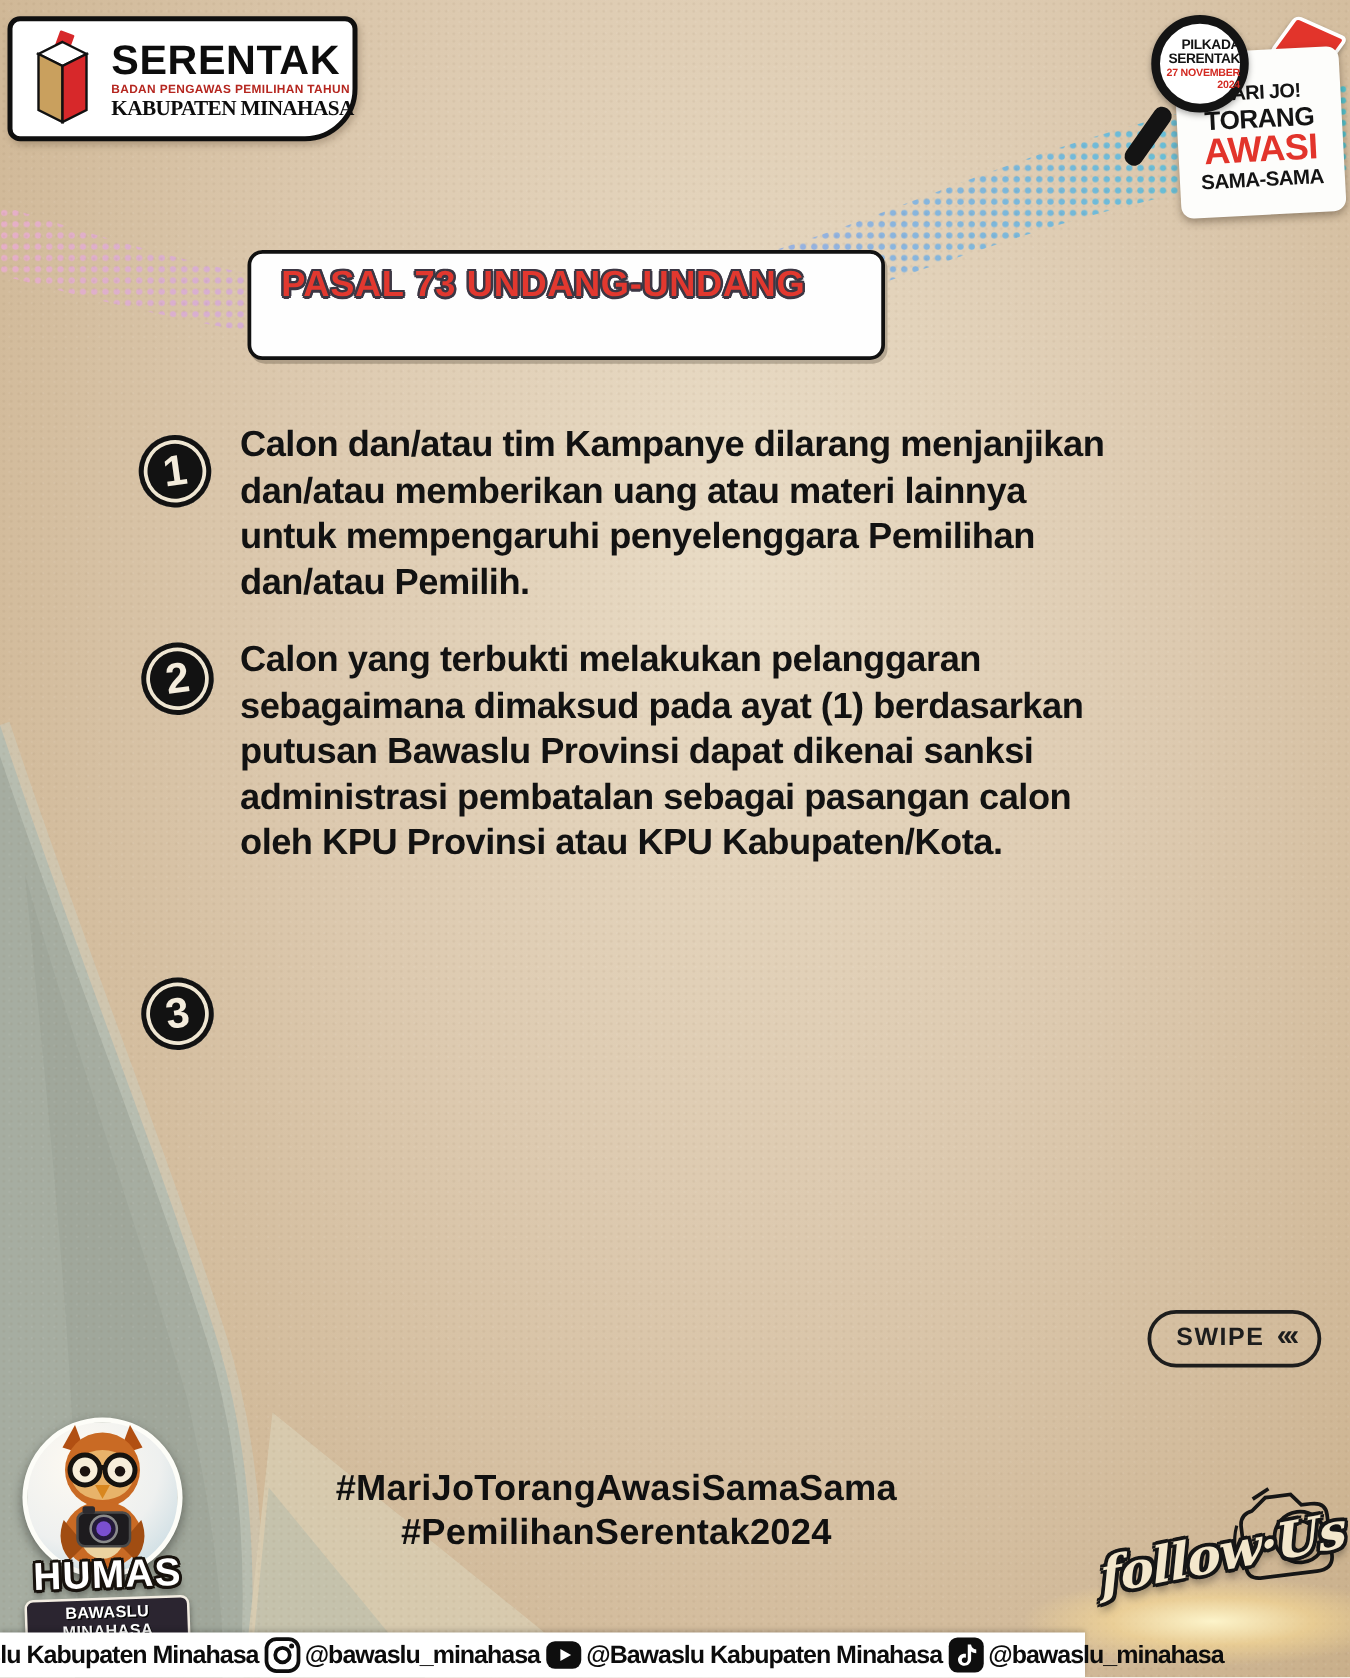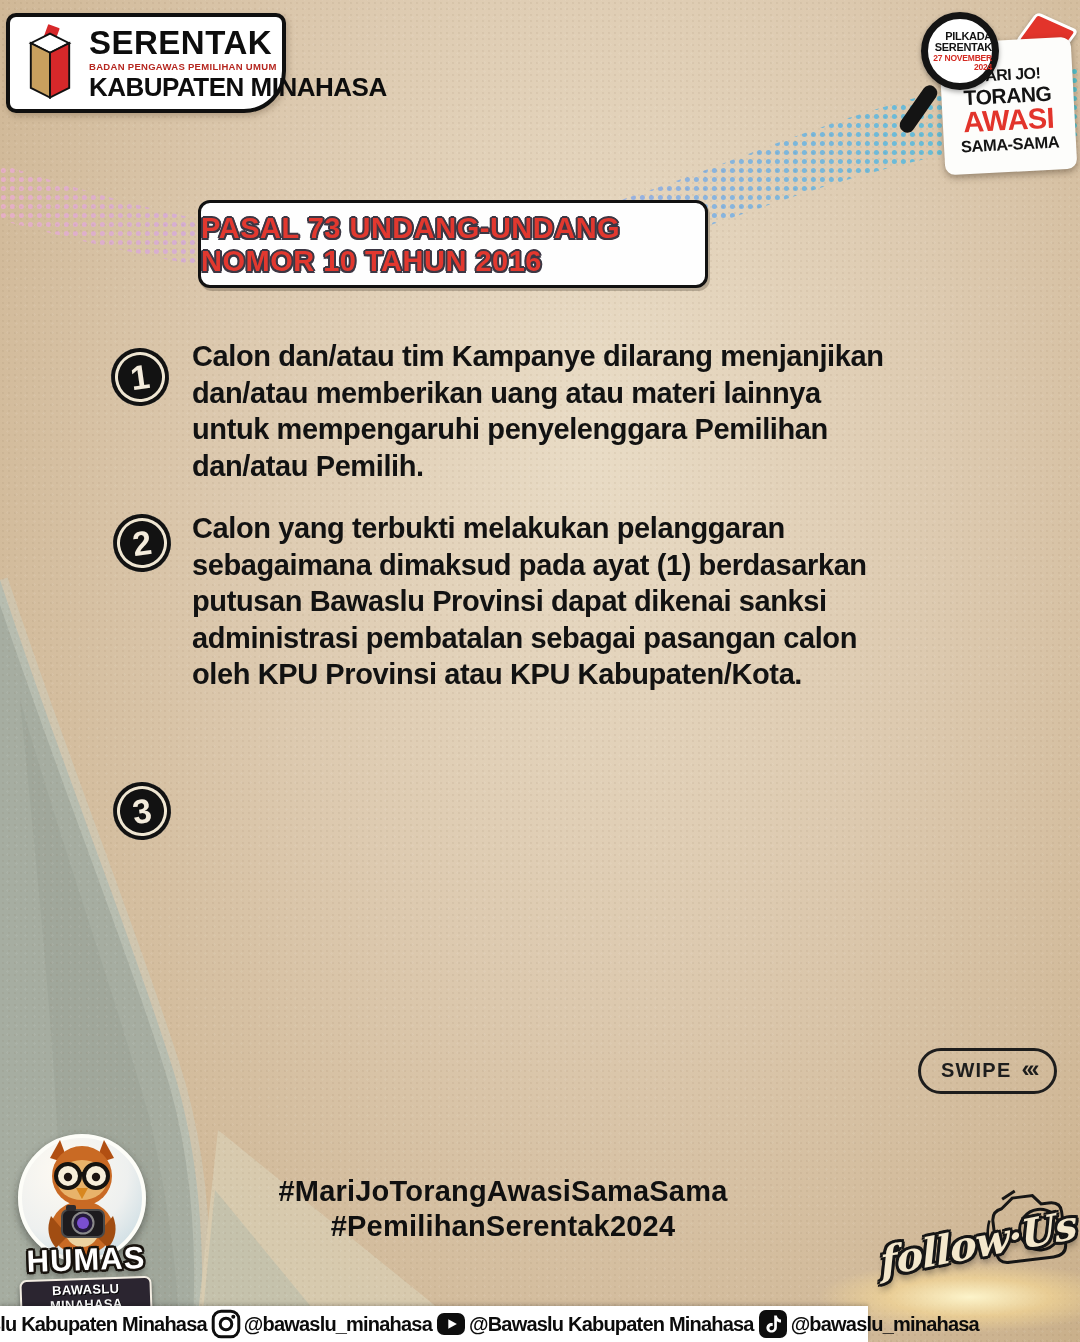--- a/index.html
+++ b/index.html
@@ -20,21 +20,21 @@
 
   
   .logo-card { position:absolute; left:6px; top:13px; width:280px; height:100px; z-index:6;
     background:#fff; border:4px solid #0f0f0f; border-radius:10px 10px 42px 10px;
     display:flex; align-items:center; padding:4px 8px 4px 8px; box-shadow:2px 3px 6px rgba(60,40,20,.25);
   }
   .logo-mark { width:64px; height:78px; flex:0 0 auto; margin-right:7px; }
   .logo-text { line-height:1; }
   .logo-org { font-size:33px; font-weight:900; letter-spacing:.5px; color:#0d0d0d; }
   .logo-sub { font-size:9.5px; font-weight:800; color:#b5261f; letter-spacing:.3px; margin-top:3px; white-space:nowrap; }
-  .logo-region { font-size:26px; font-weight:900; color:#0d0d0d; letter-spacing:-.5px; margin-top:2px; white-space:nowrap; }
+  .logo-region { font-size:17px; font-weight:900; color:#0d0d0d; letter-spacing:-.5px; margin-top:2px; white-space:nowrap;font-family:Liberation Serif, serif; }
 
   
   .badge { position:absolute; right:2px; top:6px; width:185px; height:175px; z-index:6; }
   .badge-flag { position:absolute; right:8px; top:12px; width:46px; height:36px; background:#e2342b;
     border:3px solid #fff; border-radius:5px; transform:rotate(24deg) skewX(-12deg); box-shadow:1px 2px 4px rgba(0,0,0,.3); }
   .badge-box { position:absolute; right:4px; top:34px; width:132px; height:132px; background:#fdfdfb;
     border-radius:10px; transform:rotate(-3deg); box-shadow:0 3px 7px rgba(50,35,20,.4);
     display:flex; flex-direction:column; align-items:center; justify-content:center; text-align:center; line-height:1.02; padding-top:8px; }
   .badge-marijo { font-size:16px; font-weight:900; color:#141414; letter-spacing:-.5px; }
   .badge-torang { font-size:21px; font-weight:900; color:#141414; letter-spacing:-.5px; margin-top:1px; }
@@ -43,21 +43,21 @@
   .magnifier { position:absolute; left:28px; top:6px; width:78px; height:78px; background:#fff;
     border:7px solid #141414; border-radius:50%; z-index:2; box-shadow:0 2px 5px rgba(0,0,0,.35);
     display:flex; flex-direction:column; align-items:flex-end; justify-content:center; text-align:center; line-height:1.05; }
   .mag-l1 { font-size:11px; font-weight:900; color:#141414; letter-spacing:-.3px; }
   .mag-l2 { font-size:8.5px; font-weight:900; color:#d32a22; letter-spacing:-.2px; }
   .mag-handle { position:absolute; left:18px; top:76px; width:15px; height:54px; background:#141414;
     border-radius:7px; transform:rotate(35deg); z-index:1; }
 
   
   .title-box { position:absolute; left:198px; top:200px; width:510px; height:88px; z-index:6;
-    background:#fefefe; border:3.5px solid #111; border-radius:12px; padding:9px 0;
+    background:#fefefe; border:3.5px solid #111; border-radius:12px; padding:9px 24px;
     box-shadow:2px 3px 0 rgba(40,30,20,.25); }
   .title-line { font-size:29px; font-weight:900; letter-spacing:.5px; color:#e2382f; line-height:1.14;
     text-shadow:2px 0 0 #3c3744, -2px 0 0 #3c3744, 0 2px 0 #3c3744, 0 -2px 0 #3c3744,
       1.5px 1.5px 0 #3c3744, -1.5px 1.5px 0 #3c3744, 1.5px -1.5px 0 #3c3744, -1.5px -1.5px 0 #3c3744; }
 
   
   .point-num { position:absolute; width:58px; height:58px; border-radius:50%; background:#121212; z-index:6;
     box-shadow: inset 0 0 0 4px #121212, inset 0 0 0 7px #efe6d2; transform:rotate(-8deg);
     display:flex; align-items:center; justify-content:center; }
   .point-num span { color:#f4ecdc; font-size:34px; font-weight:900; }
@@ -68,21 +68,21 @@
   #num3 { left:113px; top:782px; } #txt3 { top:778px; }
 
   
   .swipe-btn { position:absolute; left:918px; top:1048px; z-index:6; background:transparent;
     border:3px solid #1d1d1d; border-radius:24px; padding:8px 18px 9px 20px; display:flex; align-items:center; gap:10px;
     font-family:"Liberation Sans", sans-serif; cursor:pointer;text-align:right; }
   .swipe-label { font-size:20px; font-weight:700; letter-spacing:1.2px; color:#1d1d1d; }
   .swipe-chevrons { font-size:24px; font-weight:700; color:#1d1d1d; letter-spacing:-3px; line-height:.8; margin-top:-3px; }
 
   
-  .hashtags { position:absolute; left:16px; top:1174px; width:974px; text-align:center; z-index:6; line-height:1.2; }
+  .hashtags { position:absolute; left:6px; top:1174px; width:974px; text-align:center; z-index:6; line-height:1.2; }
   .hashtag { font-size:29px; font-weight:900; color:#101010; letter-spacing:.2px; }
 
   
   .mascot { position:absolute; left:18px; top:1134px; width:136px; height:178px; z-index:6; }
   .mascot-circle { position:absolute; left:0; top:0; width:128px; height:128px; border-radius:50%;
     background: radial-gradient(circle at 35% 28%, #fefaf2 0%, #eef0ef 55%, #bcd4de 100%);
     border:4px solid #fdfdf8; box-shadow:0 4px 9px rgba(0,0,0,.4); }
   .mascot-owl { position:absolute; left:4px; top:2px; width:120px; height:120px; }
   .mascot-title { position:absolute; left:0; top:108px; width:136px; text-align:center; z-index:2;
     font-size:31px; font-weight:900; letter-spacing:1px; color:#fff; transform:rotate(-2deg);
@@ -147,21 +147,21 @@
 
   <div class="logo-card">
     <svg class="logo-mark" viewBox="0 0 100 120">
       <rect x="40" y="0" width="22" height="34" rx="3" fill="#d7282a" stroke="#fff" stroke-width="3" transform="rotate(20 51 17)"></rect>
       <polygon points="50,14 80,29 50,44 20,29" fill="#fff" stroke="#111" stroke-width="3"></polygon>
       <polygon points="20,29 50,44 50,114 20,99" fill="#c9a05e" stroke="#111" stroke-width="3"></polygon>
       <polygon points="80,29 50,44 50,114 80,99" fill="#d7282a" stroke="#111" stroke-width="3"></polygon>
     </svg>
     <div class="logo-text">
       <div class="logo-org">SERENTAK</div>
-      <div class="logo-sub">BADAN PENGAWAS PEMILIHAN UMUM</div>
+      <div class="logo-sub">BADAN PENGAWAS PEMILIHAN TAHUN</div>
       <div class="logo-region">KABUPATEN MINAHASA</div>
     </div>
   </div>
 
   <div class="badge">
     <div class="badge-flag"></div>
     <div class="badge-box">
       <div class="badge-marijo">MARI JO!</div>
       <div class="badge-torang">TORANG</div>
       <div class="badge-awasi">AWASI</div>
@@ -171,21 +171,20 @@
     <div class="magnifier">
       <div class="mag-l1">PILKADA</div>
       <div class="mag-l1">SERENTAK</div>
       <div class="mag-l2">27 NOVEMBER</div>
       <div class="mag-l2">2024</div>
     </div>
   </div>
 
   <div class="title-box">
     <div class="title-line">PASAL 73 UNDANG-UNDANG</div>
-    <div class="title-line">NOMOR 10 TAHUN 2016</div>
   </div>
 
   <div class="point-num" id="num1">
     <span>1</span>
   </div>
   <div class="point-text" id="txt1">Calon dan/atau tim Kampanye dilarang menjanjikan dan/atau memberikan uang atau materi lainnya untuk mempengaruhi penyelenggara Pemilihan dan/atau Pemilih.</div>
 
   <div class="point-num" id="num2">
     <span>2</span>
   </div>

